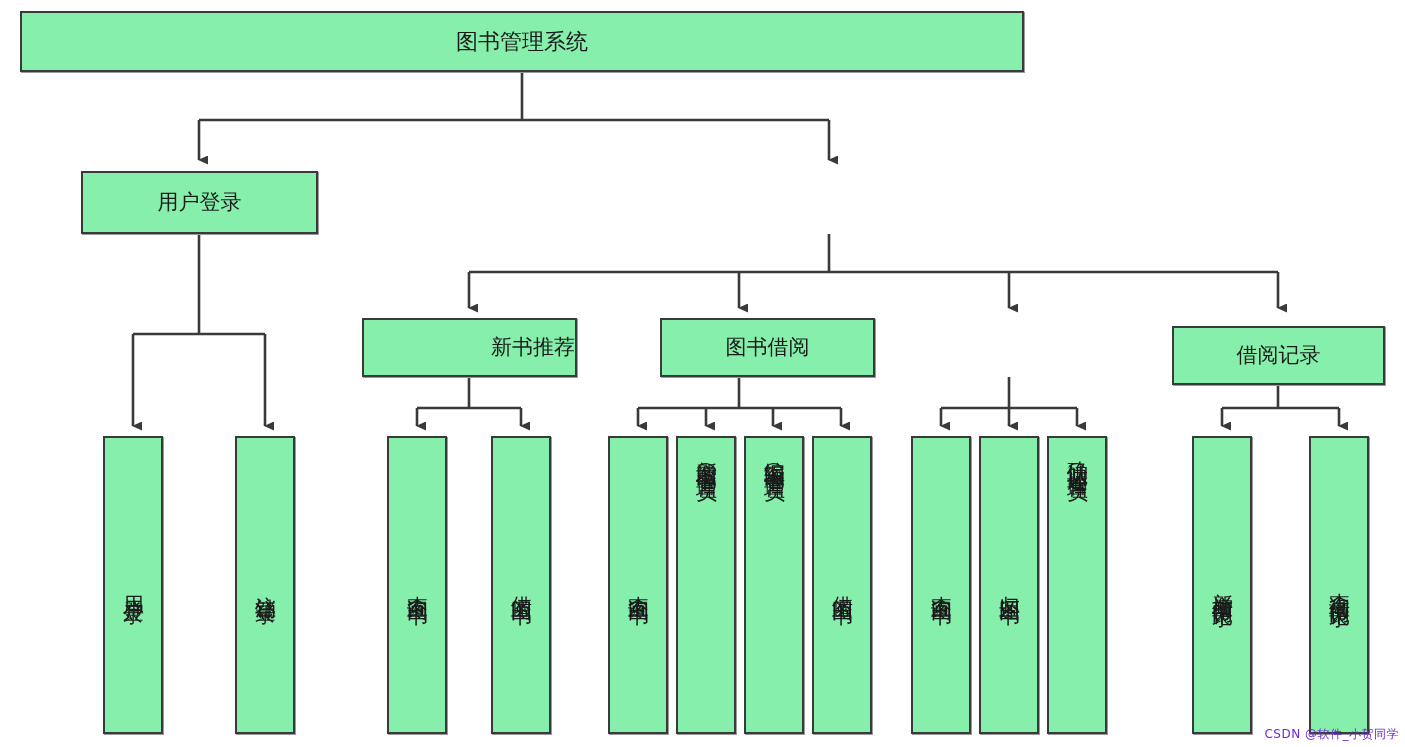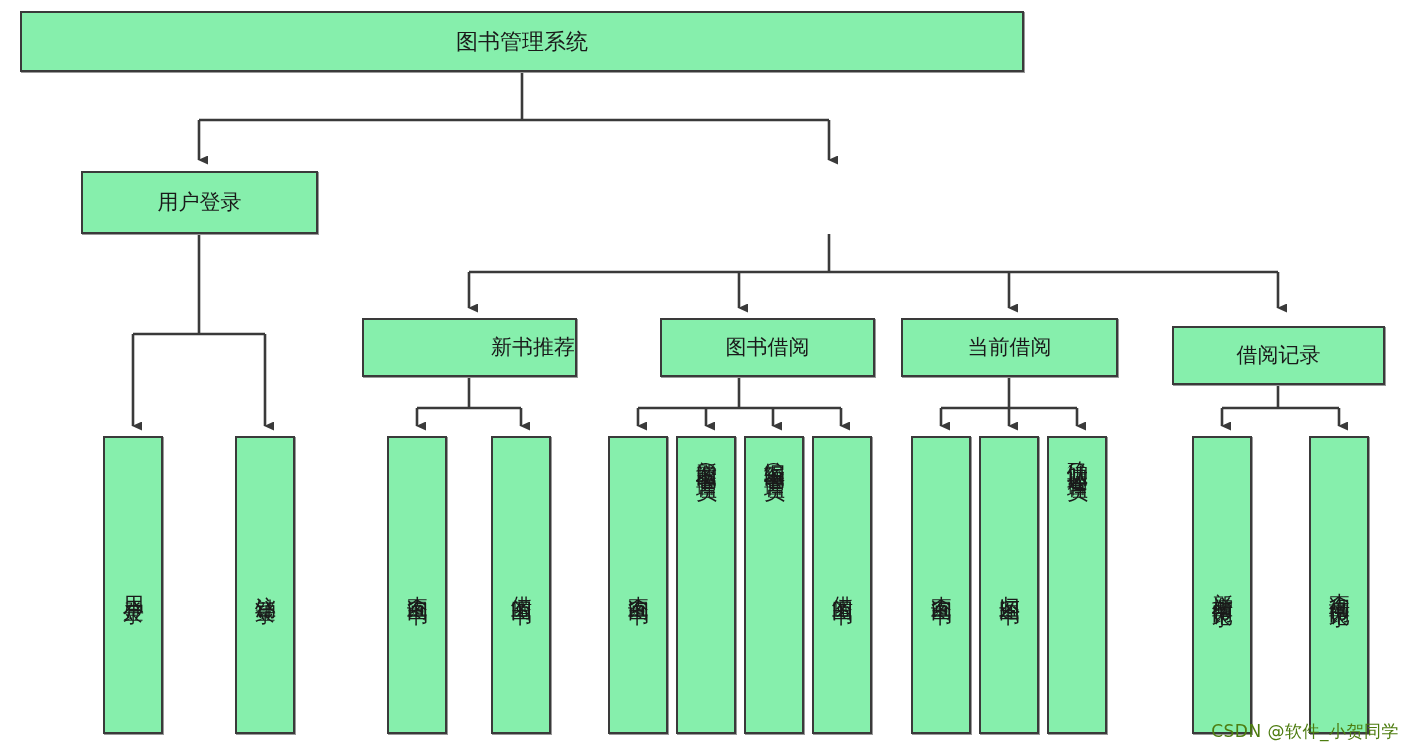--- a/index.html
+++ b/index.html
@@ -45,22 +45,22 @@
     font-size:21px;
     letter-spacing:3px;
     line-height:1;
     white-space:nowrap;
   }
   .node.v.mid{align-items:center;padding-top:0;}
 
   #watermark{
     position:absolute;
     right:6px;bottom:4px;
-    font-size:17px;
-    color:#4d7c0f;
+    font-size:12px;
+    color:#6d28d9;
     letter-spacing:.5px;
     z-index:3;
     white-space:nowrap;
   }
 </style>
 </head>
 <body>
 
 <div id="stage">
 
@@ -124,23 +124,20 @@
 
 
   <div class="node h" style="left:362px;top:318px;width:215px;height:59px;justify-content:flex-end;">
     <span class="lbl">新书推荐</span>
   </div>
 
   <div class="node h" style="left:660px;top:318px;width:215px;height:59px;">
     <span class="lbl">图书借阅</span>
   </div>
 
-  <div class="node h" style="left:901px;top:318px;width:217px;height:59px;">
-    <span class="lbl">当前借阅</span>
-  </div>
 
   <div class="node h" style="left:1172px;top:318px;width:213px;height:59px;margin-top:8px;">
     <span class="lbl">借阅记录</span>
   </div>
 
   <div class="node v mid" style="left:103px;top:436px;width:60px;height:298px;">
     <span class="lbl">用户登录</span>
   </div>
   <div class="node v mid" style="left:235px;top:436px;width:60px;height:298px;">
     <span class="lbl">注销登录</span>

